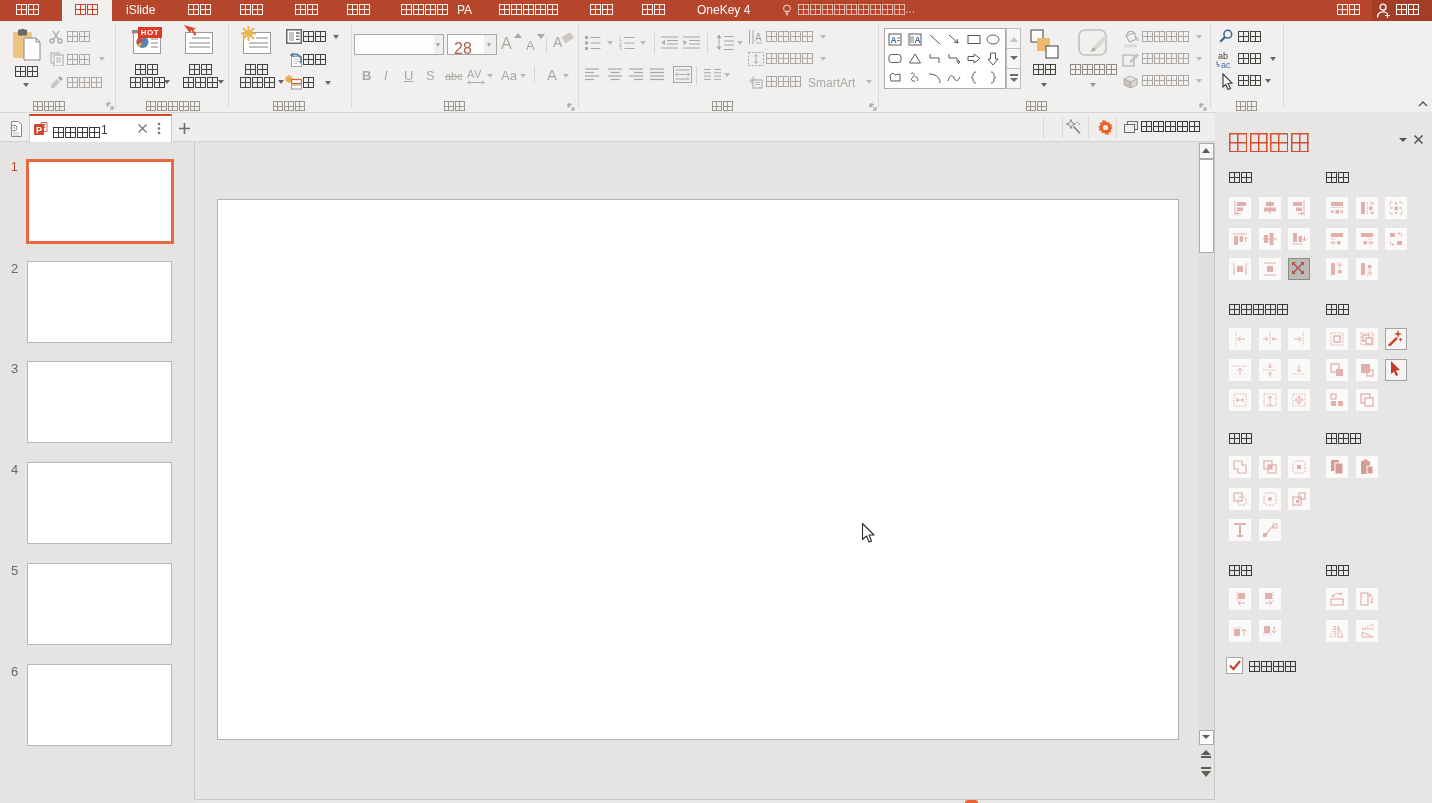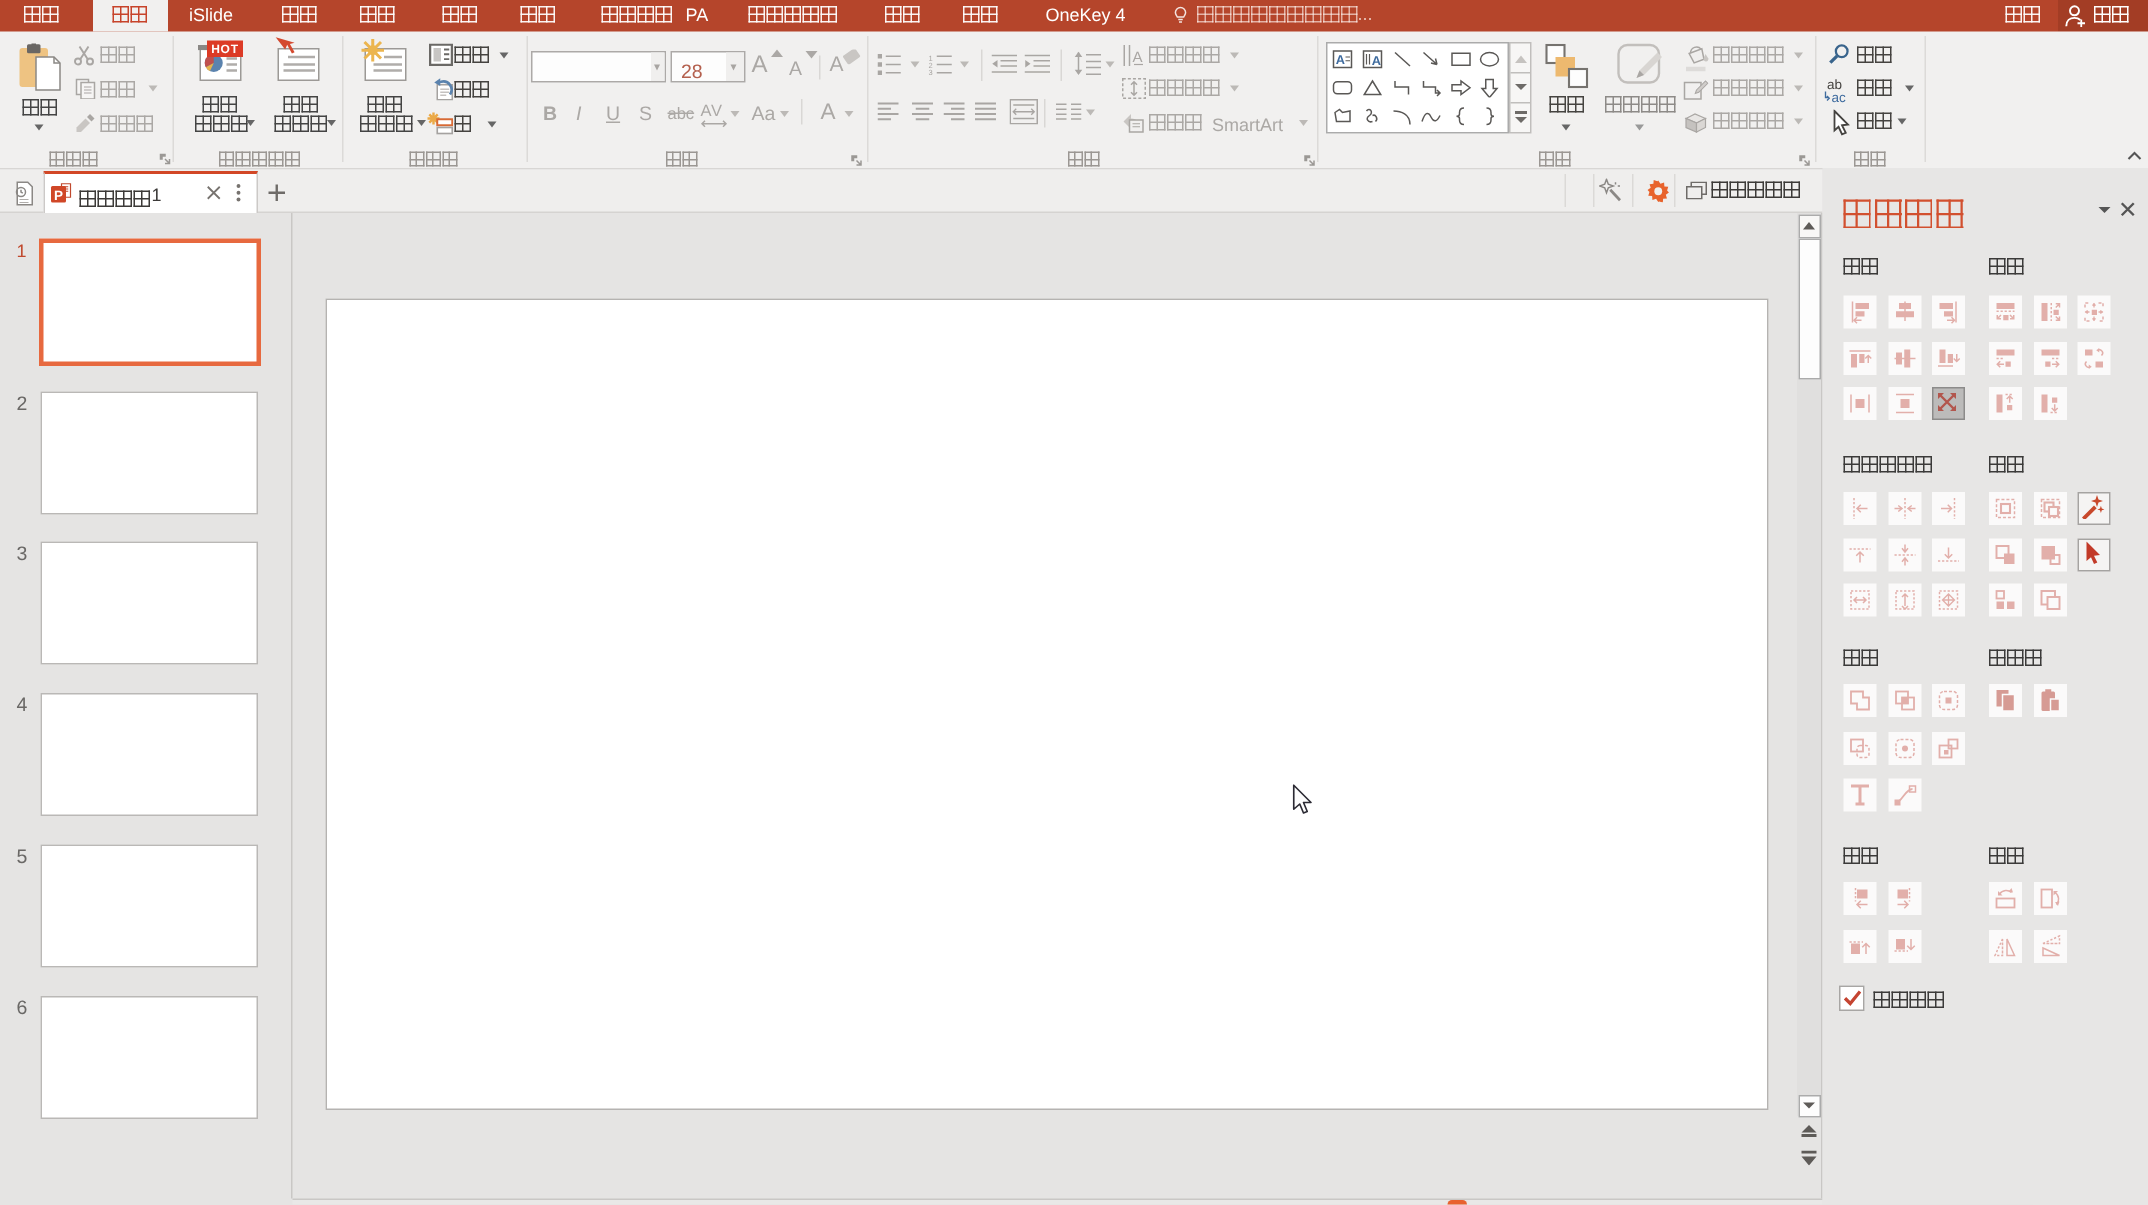--- a/index.html
+++ b/index.html
@@ -170,21 +170,21 @@
     </g>
 <rect x="7.5" y="6.5" width="10" height="4" fill="#fff" stroke="#D86A35" stroke-width="1.3"></rect>
     <rect x="7.5" y="12" width="10" height="4" fill="#fff" stroke="#A5A2A0" stroke-width="1.1"></rect>
   </svg>
 <div style="position:absolute;left:303px;top:77px;"><span style="font-size:0;--k:#454340;"><i class="c12"></i></span></div>
 <i style="position:absolute;left:325px;top:81px;width:0;height:0;border-left:3px solid transparent;border-right:3px solid transparent;border-top:4px solid #666"></i>
 <div style="position:absolute;left:354px;top:34px;width:90px;height:21px;background:#FDFDFD;border:1px solid #ACA9A7"></div>
 <div style="position:absolute;left:434px;top:35px;width:9px;height:19px;background:#F0EFEE"></div>
 <i style="position:absolute;left:436px;top:43px;width:0;height:0;border-left:2px solid transparent;border-right:2px solid transparent;border-top:4px solid #A8A5A2"></i>
 <div style="position:absolute;left:447px;top:34px;width:50px;height:21px;background:#FDFDFD;border:1px solid #ACA9A7"></div>
-<span style="position:absolute;left:454px;top:40px;font-size:13px;color:#B4604E">28</span>
+<span style="position:absolute;left:454px;top:40px;font-size:16px;color:#B4604E">28</span>
 <div style="position:absolute;left:484px;top:35px;width:12px;height:19px;background:#F0EFEE"></div>
 <i style="position:absolute;left:487px;top:43px;width:0;height:0;border-left:2px solid transparent;border-right:2px solid transparent;border-top:4px solid #A8A5A2"></i>
 <span style="position:absolute;left:501px;top:35px;font-size:16px;color:#ABA8A5">A</span>
 <i style="position:absolute;left:514px;top:33px;width:0;height:0;border-left:4px solid transparent;border-right:4px solid transparent;border-bottom:5px solid #ABA8A5"></i>
 <span style="position:absolute;left:526px;top:38px;font-size:13px;color:#ABA8A5">A</span>
 <i style="position:absolute;left:537px;top:34px;width:0;height:0;border-left:4px solid transparent;border-right:4px solid transparent;border-top:5px solid #ABA8A5"></i>
 <i style="position:absolute;left:546px;top:37px;width:1px;height:16px;background:#D9D7D5"></i>
 <span style="position:absolute;left:553px;top:34px;font-size:14px;color:#ABA8A5">A</span>
 <svg style="position:absolute;left:562px;top:33px" width="12" height="10" viewBox="0 0 12 10">
     <rect x="1" y="1" width="10" height="7" rx="1" transform="rotate(-35 6 5)" fill="#C9C6C3"></rect>

